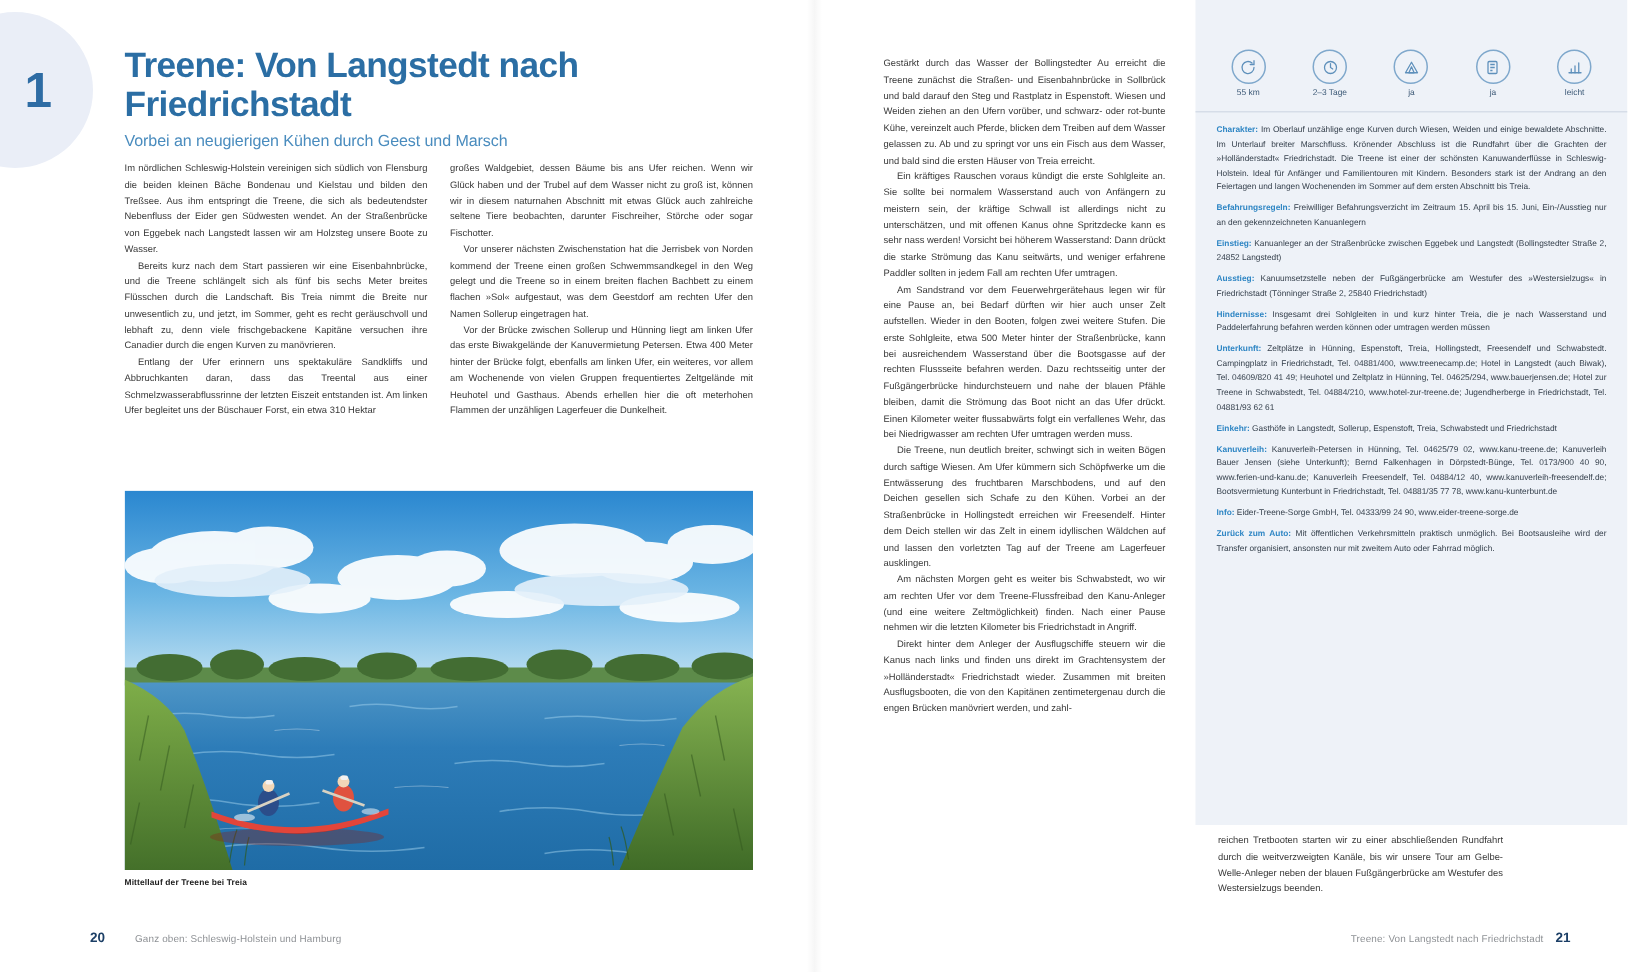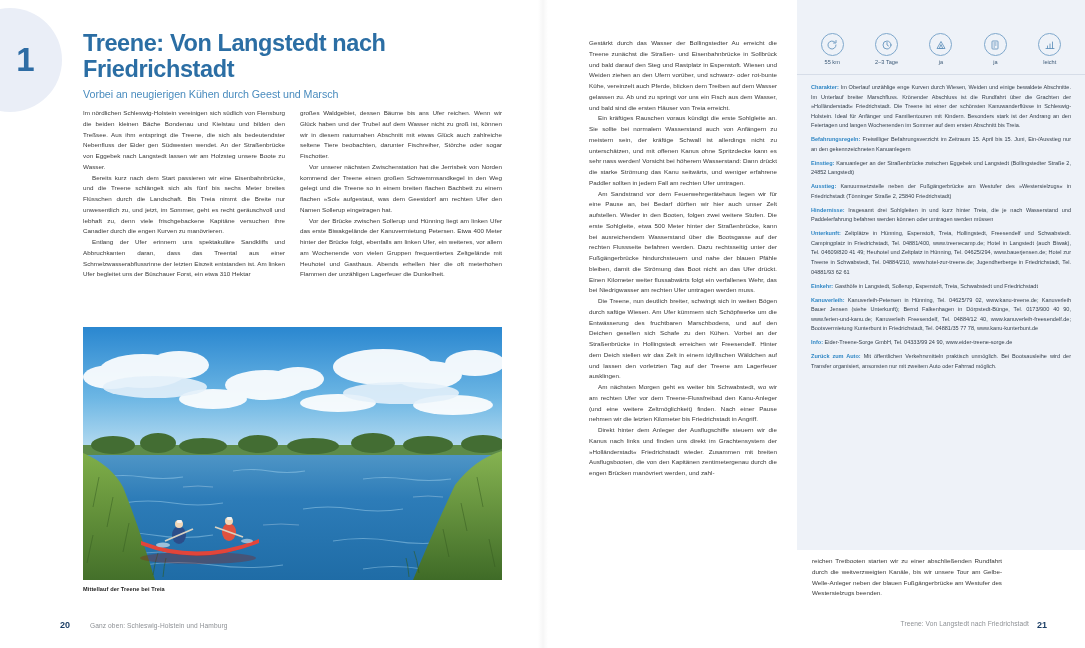--- a/index.html
+++ b/index.html
@@ -123,21 +123,21 @@
     bottom: 18px;
     display: flex;
     align-items: baseline;
     gap: 20px;
   }
   .footer-right {
     position: absolute;
     right: 38px;
     bottom: 18px;
     display: flex;
-    align-items: flex-start;
+    align-items: flex-end;
     gap: 8px;
   }
   .folio {
     font-size: 9px;
     font-weight: bold;
     color: #1c3f66;
   }
   .running-head {
     font-size: 6.6px;
     color: #8e9195;

